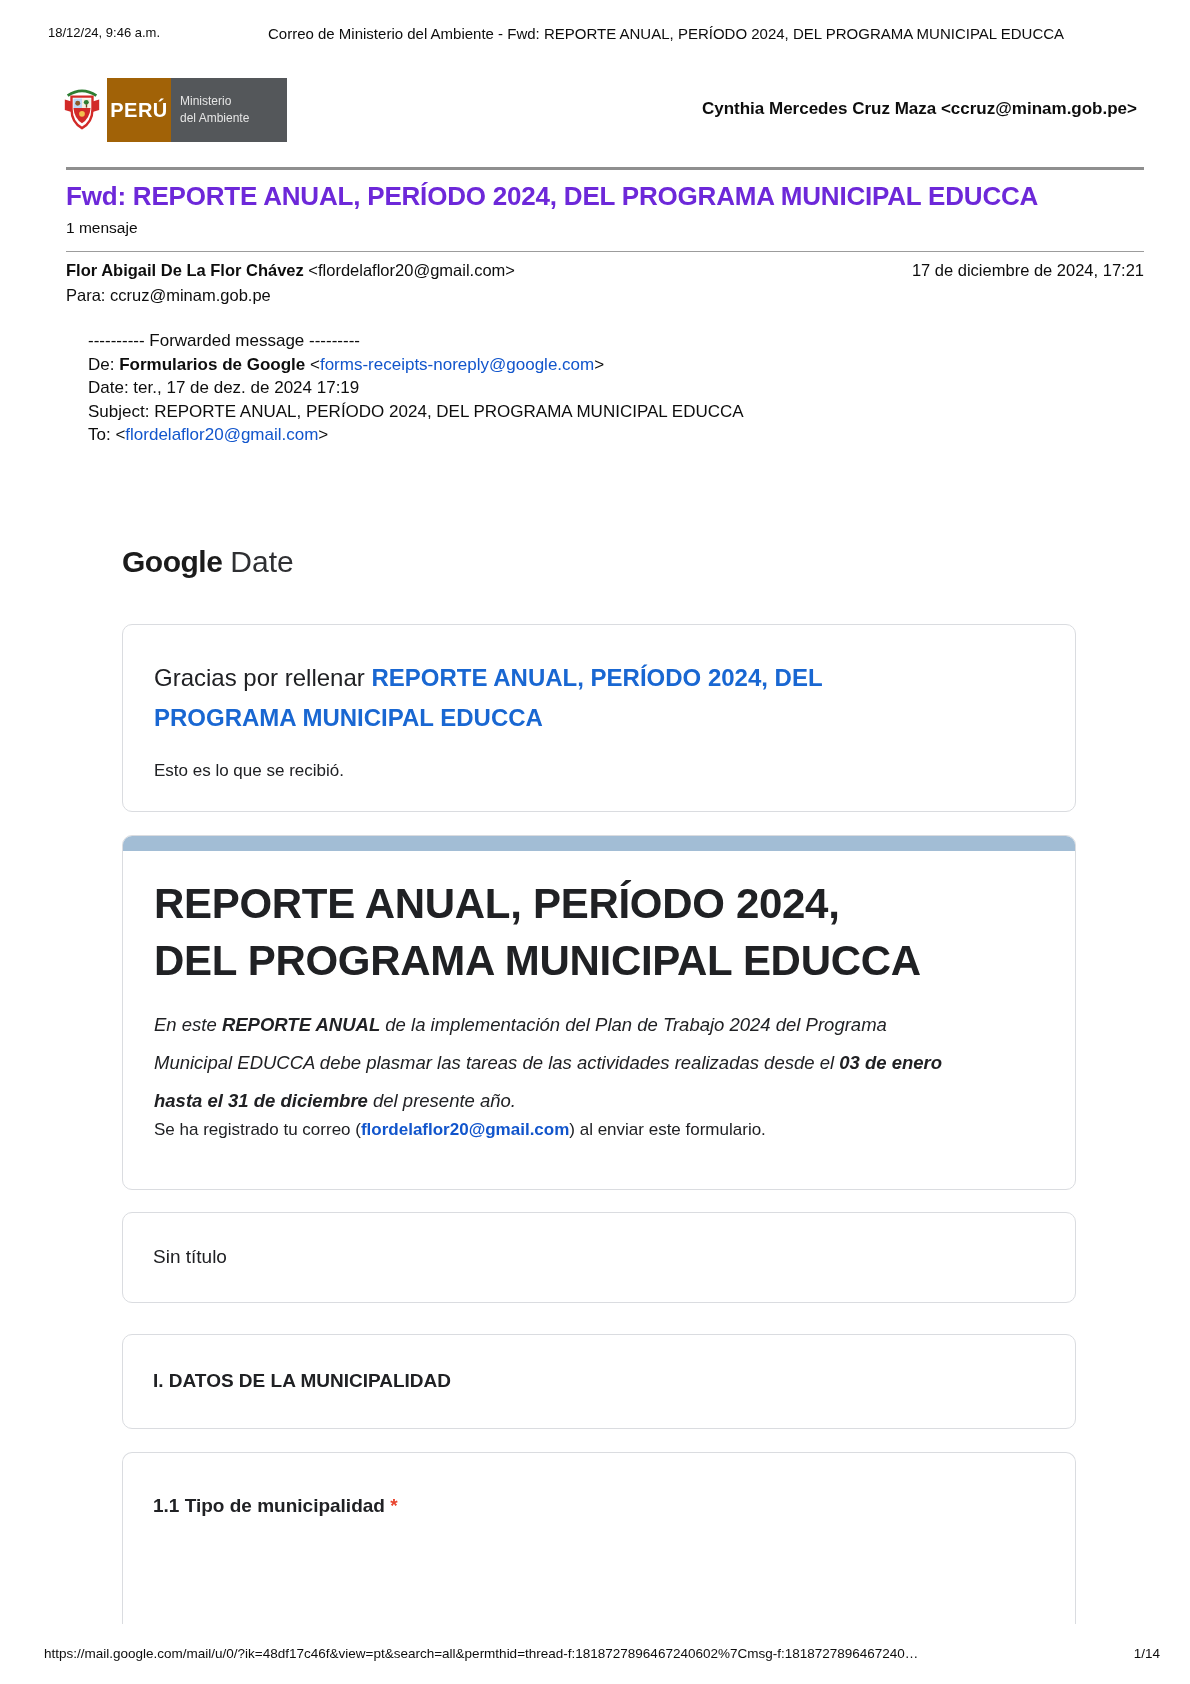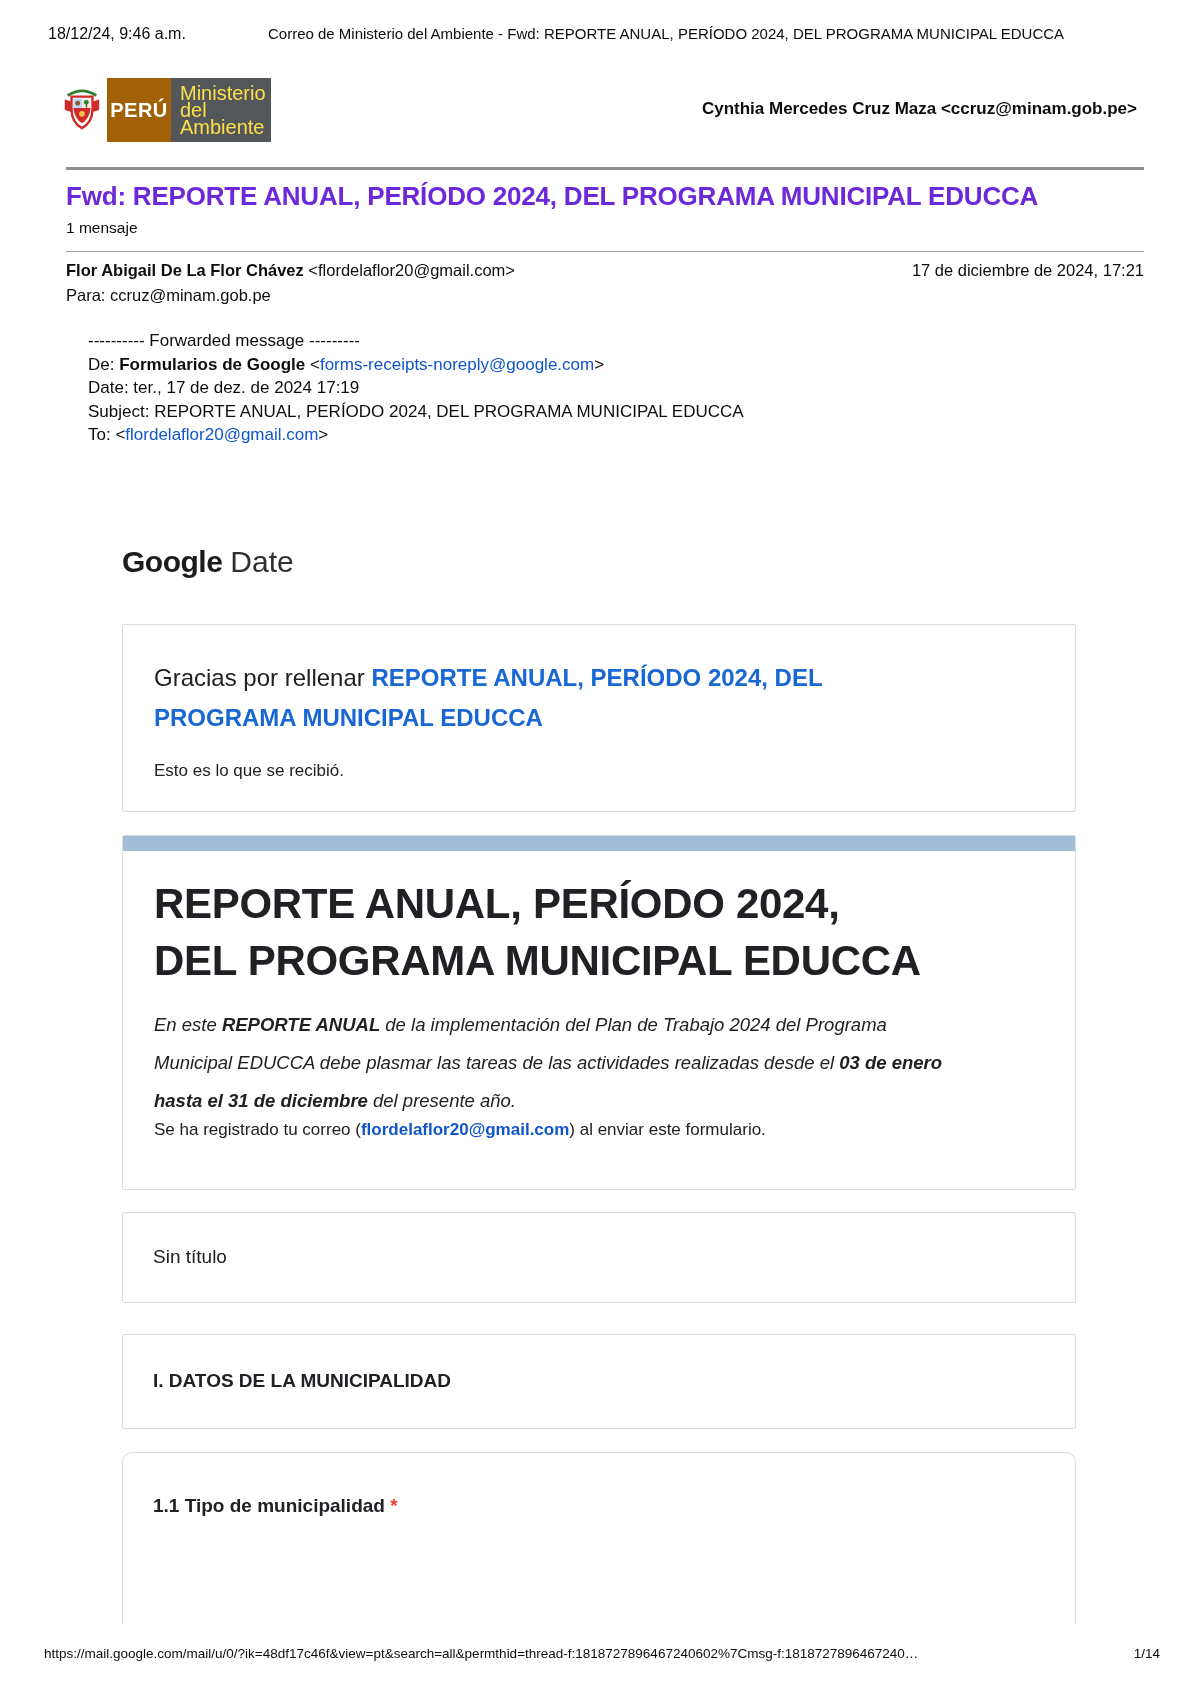--- a/index.html
+++ b/index.html
@@ -2,31 +2,31 @@
 <html><head>
 <meta charset="utf-8">
 <style>
   * { margin:0; padding:0; box-sizing:border-box; }
   html,body { background:#ffffff; }
   #page {
     position:relative; width:1190px; height:1684px; background:#fff;
     font-family:"Liberation Sans", sans-serif; color:#202124; overflow:hidden;
   }
   
-  .ph-date { position:absolute; top:25px; left:48px; font-size:16px; color:#0d0d0d; white-space:nowrap; }
+  .ph-date { position:absolute; top:25px; left:48px; font-size:13px; color:#0d0d0d; white-space:nowrap; }
   .ph-title { position:absolute; top:25px; left:268px; font-size:15px; color:#0d0d0d; white-space:nowrap; }
   .pf-url  { position:absolute; top:1646px; left:44px; font-size:13.5px; color:#0d0d0d; white-space:nowrap; }
   .pf-page { position:absolute; top:1646px; right:30px; font-size:13.5px; color:#0d0d0d; }
 
   
   .logo { position:absolute; top:78px; left:57px; height:64px; display:flex; }
   .logo-emblem { width:50px; background:#fff; display:flex; align-items:center; justify-content:center; }
   .logo-red { width:64px; background:#a16207; color:#fff; display:flex; align-items:center; justify-content:center;
               font-weight:bold; font-size:20px; letter-spacing:.5px; }
-  .logo-gray { width:100px; background:#54575a; color:#fde047; font-size:20px; line-height:17px;
+  .logo-gray { width:116px; background:#54575a; color:#e5e5e5; font-size:12px; line-height:17px;
                display:flex; flex-direction:column; justify-content:center; padding-left:9px; }
 
   .mailbox-owner { position:absolute; top:99px; right:53px; font-size:17px; font-weight:bold; color:#0d0d0d; }
 
   .hr1 { position:absolute; top:167px; left:66px; width:1078px; height:3px; background:#8f8f8f; }
   .subject { position:absolute; top:181px; left:66px; font-size:26px; font-weight:bold; color:#6d28d9; letter-spacing:-.2px; }
   .msg-count { position:absolute; top:219px; left:66px; font-size:15.5px; color:#0d0d0d; }
   .hr2 { position:absolute; top:251px; left:66px; width:1078px; height:1px; background:#9c9c9c; }
 
   .from-row { position:absolute; top:261px; left:66px; width:1078px; display:flex; justify-content:space-between;
@@ -35,21 +35,21 @@
 
   .fwd { position:absolute; top:329px; left:88px; font-size:17px; line-height:23.5px; color:#0d0d0d; }
   .link { color:#1155cc; text-decoration:none; cursor:pointer; }
   b, .b { font-weight:bold; }
 
   .gforms-logo { position:absolute; top:545px; left:122px; font-size:30px; white-space:nowrap; }
   .gforms-google { font-weight:600; color:#1b1b1b; letter-spacing:-.5px; }
   .gforms-forms  { font-weight:400; color:#2f3033; margin-left:8px; }
 
   
-  .card { position:absolute; left:122px; width:954px; border:1px solid #dadce0; border-radius:2px; background:#fff; }
+  .card { position:absolute; left:122px; width:954px; border:1px solid #dadce0; border-radius:10px; background:#fff; }
   #card-thanks { top:624px; height:188px; padding:33px 31px; }
   .thanks-line { font-size:24px; line-height:40px; color:#202124; }
   .thanks-title { color:#1967d2; font-weight:bold; }
   .thanks-received { margin-top:23px; font-size:17px; color:#202124; }
 
   #card-formheader { top:835px; height:355px; padding:0; overflow:hidden; }
   .card-topbar { height:15px; background:#a2bdd5; }
   .fh-body { padding:24px 31px 0 31px; }
   .form-title { font-size:42px; font-weight:bold; line-height:57px; color:#202124; letter-spacing:-.3px; }
   .form-desc { margin-top:17px; font-style:italic; font-size:18.5px; line-height:38px; color:#202124; }

